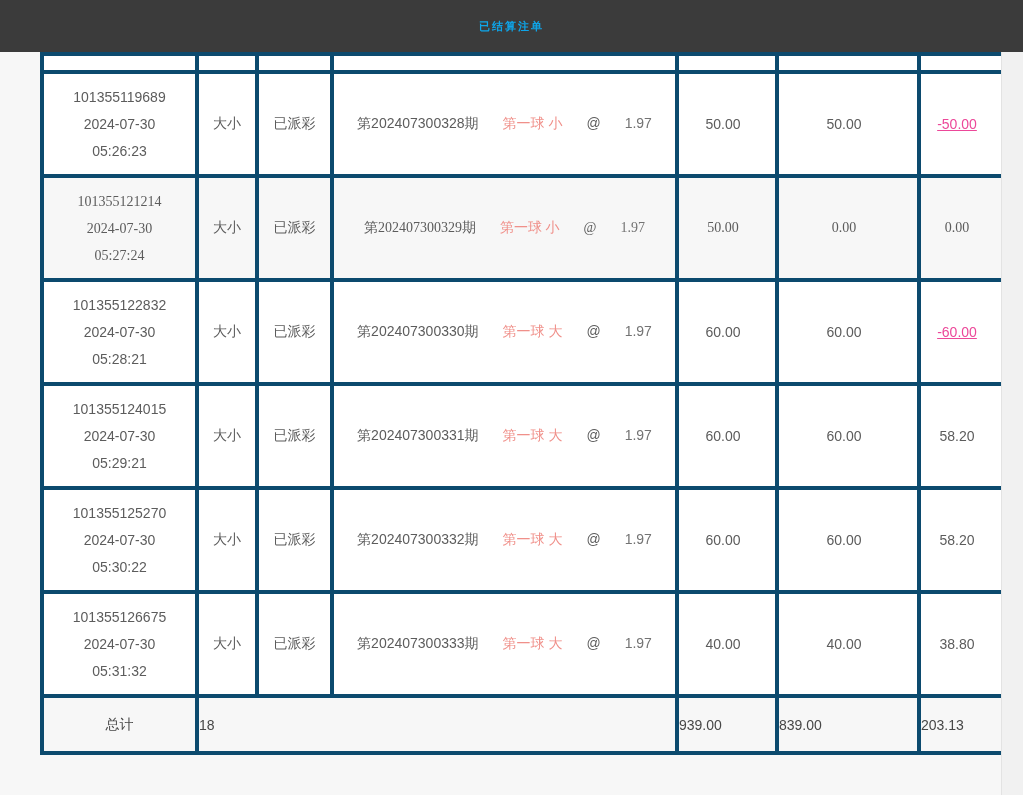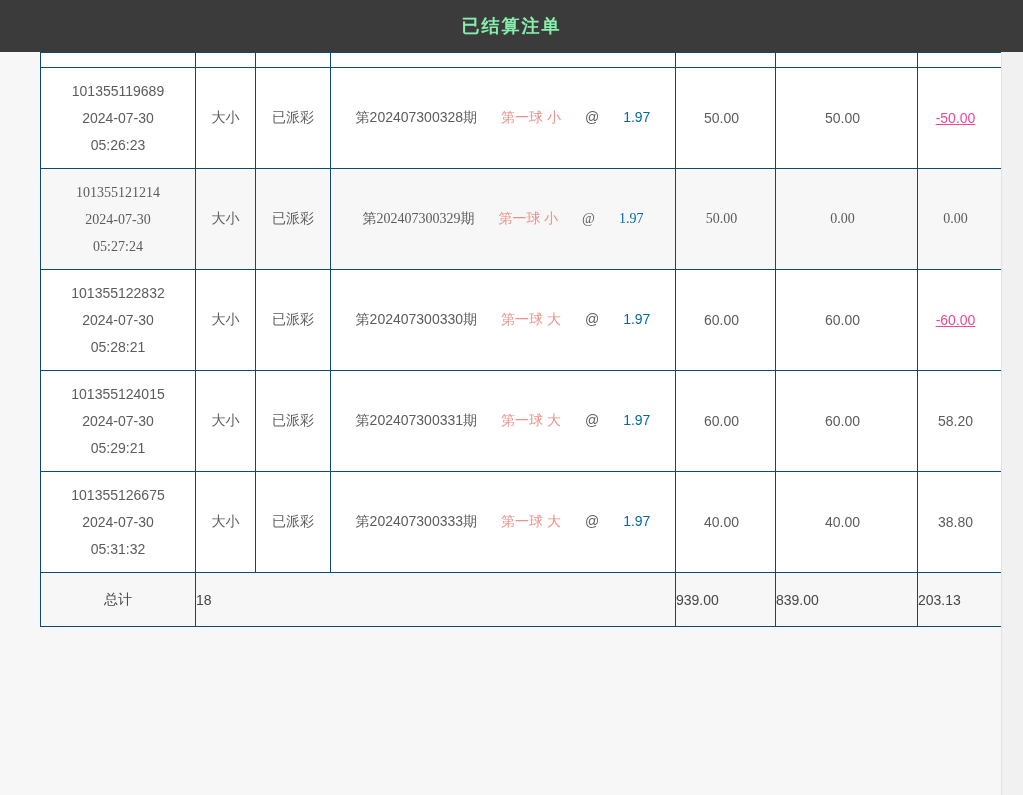--- a/index.html
+++ b/index.html
@@ -8,49 +8,49 @@
     background:#f7f7f7;
     font-family:"Liberation Sans",sans-serif;
     font-size:14px;color:#5c5c5c;
   }
   
   .titlebar{
     height:52px;background:#3b3b3b;
     display:flex;align-items:center;justify-content:center;
   }
   .titlebar h1{
-    margin:16px;color:#86efac;font-size:18px;font-weight:bold;letter-spacing:2px;
+    margin:16px;color:#0ea5e9;font-size:11px;font-weight:bold;letter-spacing:2px;
   }
   
   .scroll-strip{
     position:absolute;top:52px;right:0;width:21px;height:743px;
     background:#f1f1f1;border-left:1px solid #e3e3e3;
   }
   
   table{
     border-collapse:collapse;table-layout:fixed;
     margin-left:40px;width:961px;background:#ffffff;
   }
   td{
-    border:1px solid #0c4a6e;
+    border:4px solid #0c4a6e;
     padding:0;
     vertical-align:middle;
     overflow:hidden;
   }
   .partial td{height:14px;}
   .data-row td{height:100px;text-align:center;}
   .c-order div{line-height:27px;}
   .c-num{text-align:left;padding-right:8px !important;}
   .row-alt{background:#f7f7f7;font-family:Liberation Serif, serif;}
   .sum-row{background:#f7f7f7;color:#474747;}
   .sum-row td{height:53px;}
   .sum-label{text-align:center;}
   .detail span{margin:0 12px;}
   .pink{color:#f0908a;}
-  .red{color:#0369a1;}
+  .red{color:#737373;}
   .neg{color:#ec4899;text-decoration:underline;}
 </style>
 </head>
 <body>
 
 <header class="titlebar">
   <h1>已结算注单</h1>
 </header>
 
 <div class="scroll-strip"></div>
@@ -134,20 +134,35 @@
     <td>大小</td>
     <td>已派彩</td>
     <td class="detail">
       <span>第202407300331期</span><span class="pink">第一球 大</span><span>@</span><span class="red">1.97</span>
     </td>
     <td class="c-num">60.00</td>
     <td class="c-num">60.00</td>
     <td class="c-num">58.20</td>
   </tr>
 
+  <tr class="data-row">
+    <td class="c-order">
+      <div>101355125270</div>
+      <div>2024-07-30</div>
+      <div>05:30:22</div>
+    </td>
+    <td>大小</td>
+    <td>已派彩</td>
+    <td class="detail">
+      <span>第202407300332期</span><span class="pink">第一球 大</span><span>@</span><span class="red">1.97</span>
+    </td>
+    <td class="c-num">60.00</td>
+    <td class="c-num">60.00</td>
+    <td class="c-num">58.20</td>
+  </tr>
 
   <tr class="data-row">
     <td class="c-order">
       <div>101355126675</div>
       <div>2024-07-30</div>
       <div>05:31:32</div>
     </td>
     <td>大小</td>
     <td>已派彩</td>
     <td class="detail">

